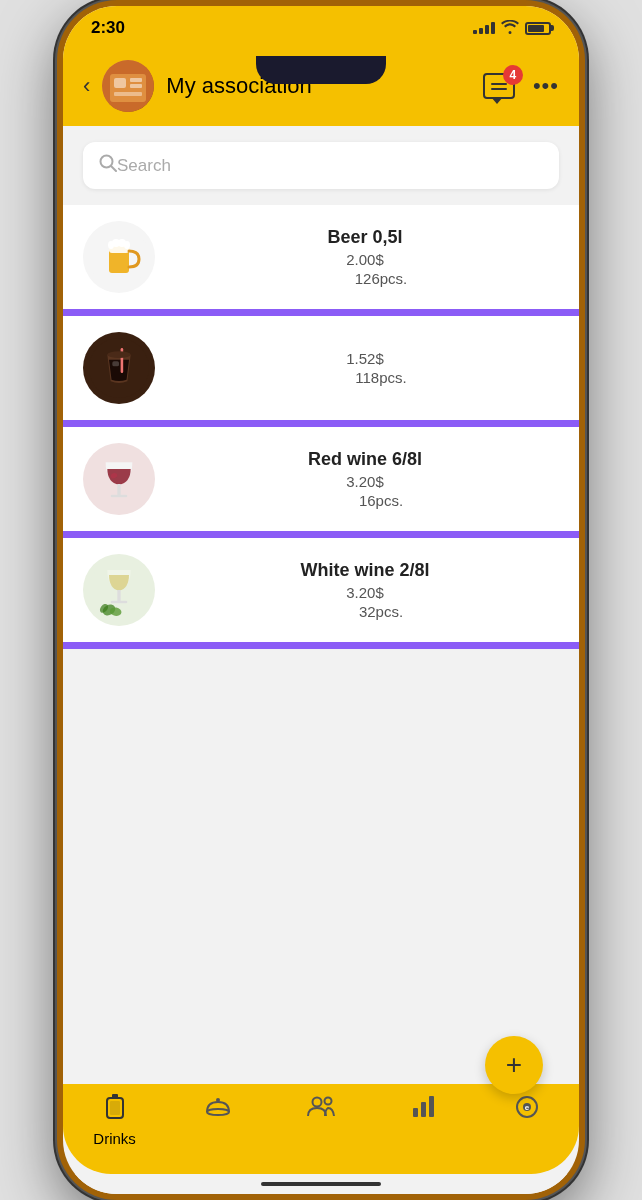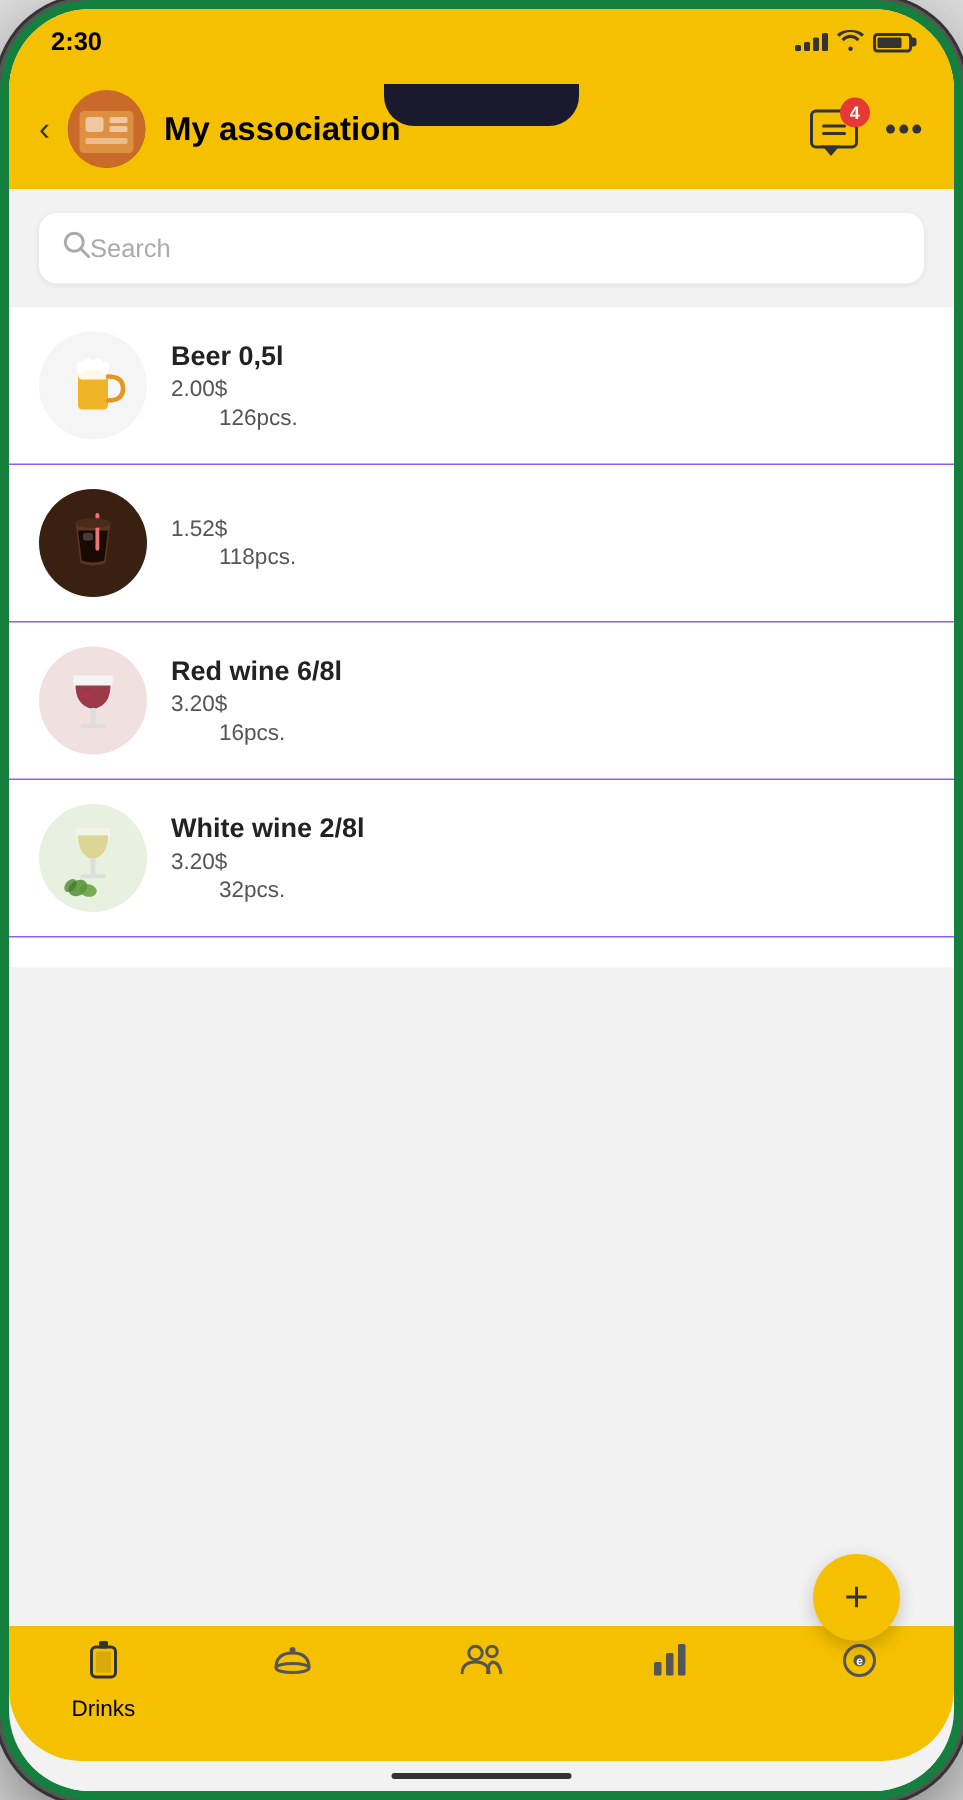--- a/index.html
+++ b/index.html
@@ -6,27 +6,28 @@
     body {
       background: #e0e0e0;
       display: flex;
       justify-content: center;
       align-items: center;
       min-height: 100vh;
       font-family: -apple-system, BlinkMacSystemFont, 'Helvetica Neue', Arial, sans-serif;
     }
 
     .phone-frame {
-      width: 642px;
+      width: 528px;
       height: 1200px;
-      background: #15803d;
+      background: #a16207;
       border-radius: 60px;
       position: relative;
       box-shadow: 0 0 0 2px #555, 0 0 0 4px #333, 0 20px 60px rgba(0,0,0,0.5);
       overflow: hidden;
+      text-align: center;
     }
 
     
     .phone-frame::before {
       content: '';
       position: absolute;
       left: -4px;
       top: 200px;
       width: 4px;
       height: 60px;
@@ -159,21 +160,21 @@
       border-radius: 50%;
       background: linear-gradient(135deg, #e8a04a, #c96a2a, #8b4513);
       overflow: hidden;
       display: flex;
       align-items: center;
       justify-content: center;
       font-size: 22px;
     }
     .header-title {
       font-size: 22px;
-      font-weight: 700;
+      font-weight: 400;
       color: #000;
     }
     .header-right {
       display: flex;
       align-items: center;
       gap: 18px;
     }
     .chat-btn {
       position: relative;
       cursor: pointer;
@@ -266,21 +267,21 @@
     
     .item-list {
       flex: 1;
       background: white;
       margin: 0;
     }
     .item-row {
       display: flex;
       align-items: center;
       padding: 16px 20px;
-      border-bottom: 1px solid #8b5cf6;
+      border-bottom: 7px solid #8b5cf6;
       gap: 16px;
       cursor: pointer;
     }
     .item-img {
       width: 72px;
       height: 72px;
       border-radius: 50%;
       overflow: hidden;
       flex-shrink: 0;
       display: flex;

